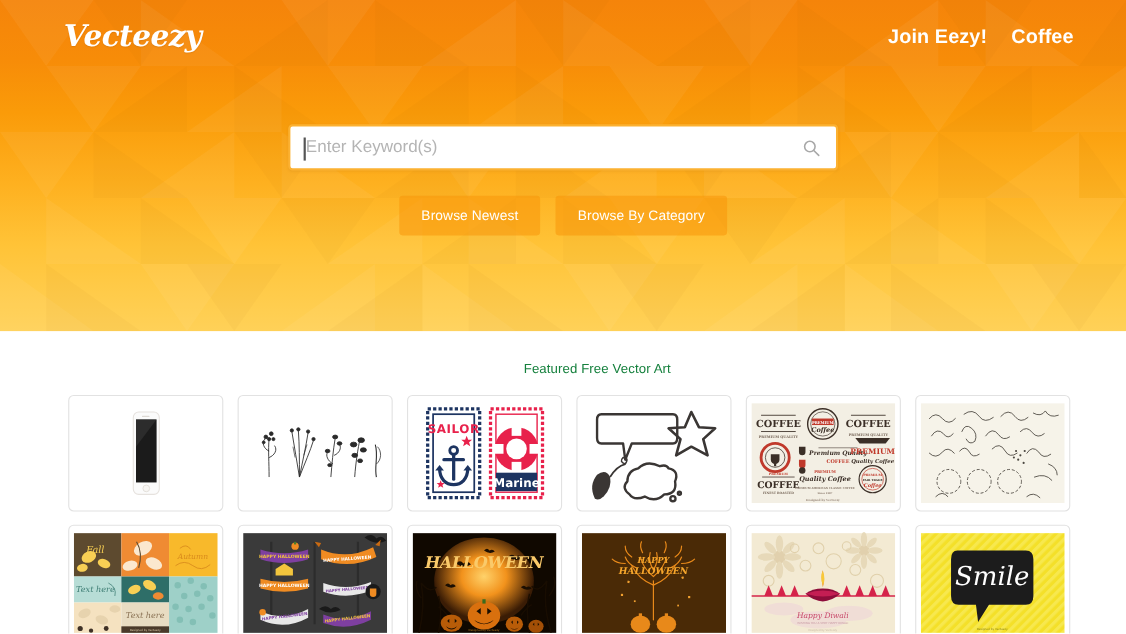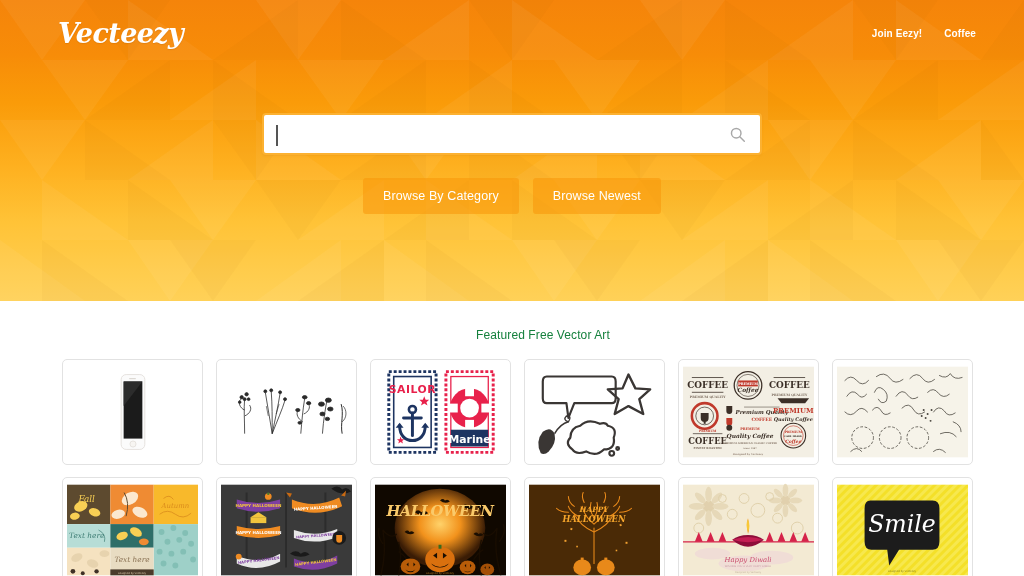--- a/index.html
+++ b/index.html
@@ -34,21 +34,21 @@
     font-size: 27px;
     font-weight: bold;
     font-style: italic;
     letter-spacing: -0.6px;
     text-shadow: 0 1px 1px rgba(140,70,0,.18);
     user-select: none;
   }
   .topnav { display: flex; align-items: center; gap: 22px; padding-right: 24px; }
   .topnav a {
     color: #ffffff; text-decoration: none;
-    font-size: 10px; font-weight: bold;
+    font-size: 18px; font-weight: bold;
     letter-spacing: .1px;
   }
 
   .hero-inner {
     position: relative; z-index: 5;
     text-align: center;
     padding-top: 38px;
   }
   .headline {
     color: #ffffff;
@@ -242,31 +242,32 @@
     <nav class="topnav">
       <a href="#">Join Eezy!</a>
       <a href="#">Coffee</a>
     </nav>
   </div>
 
   <div class="hero-inner">
 
     <div class="searchwrap">
       <span class="caret"></span>
+      <input class="search-input" type="text" placeholder="Enter Keyword(s)" style="">
       <button class="search-btn">
         <svg width="17" height="17" viewBox="0 0 20 20">
           <circle cx="8.5" cy="8.5" r="5.6" fill="none" stroke="#a8a8a8" stroke-width="1.7"></circle>
           <line x1="12.7" y1="12.7" x2="18" y2="18" stroke="#a8a8a8" stroke-width="1.7" stroke-linecap="round"></line>
         </svg>
       </button>
     </div>
 
     <div class="hero-btns">
+      <button class="hero-btn">Browse Newest</button>
       <button class="hero-btn">Browse By Category</button>
-      <button class="hero-btn">Browse Newest</button>
     </div>
   </div>
 </div>
 
 <section class="featured">
   <h2 class="sec-title">Featured Free Vector Art</h2>
 
   <div class="grid">
 
     <div class="card">

